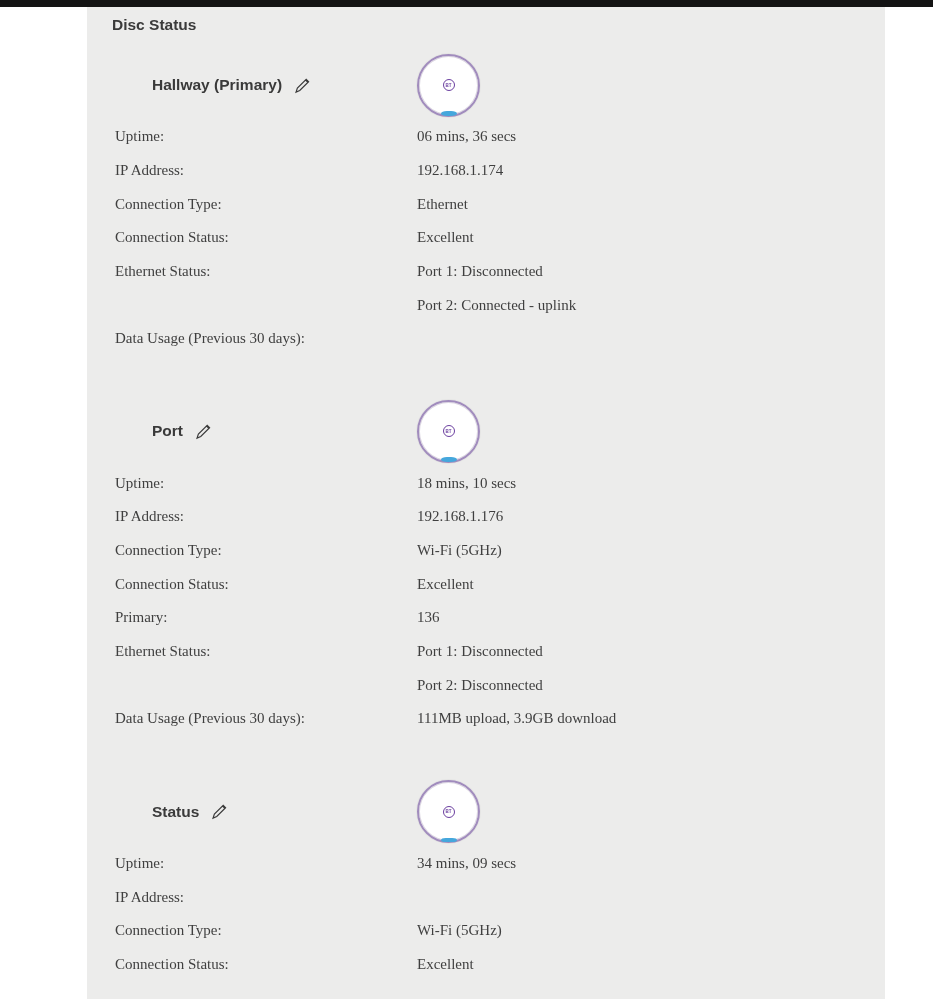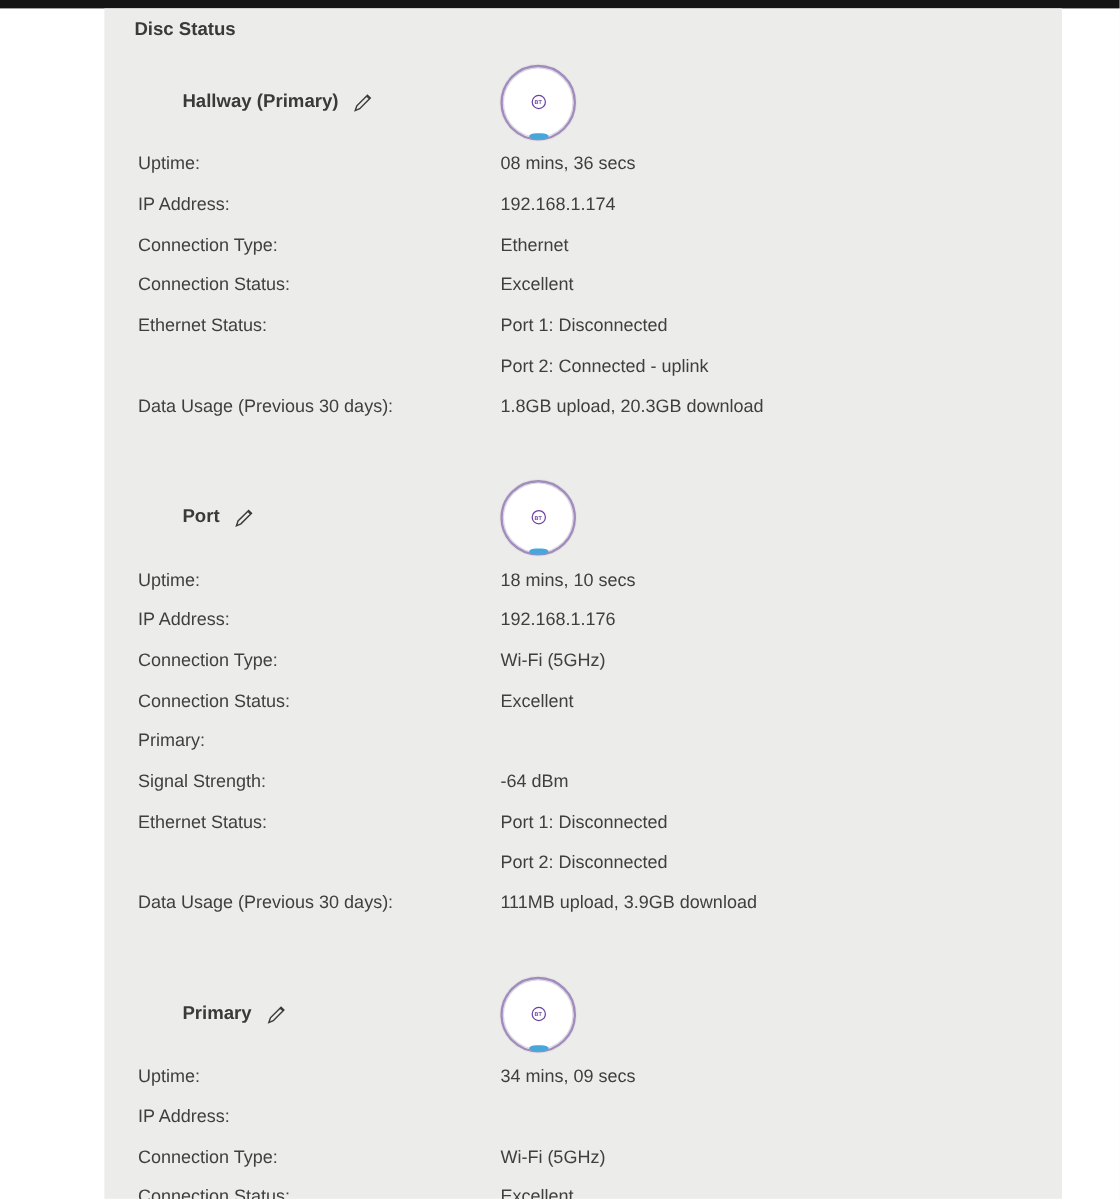--- a/index.html
+++ b/index.html
@@ -74,20 +74,21 @@
     border-radius: 40% / 60%;
     background: var(--led, #45a7dc);
   }
 
   .rows { display: block; }
   .row {
     display: grid;
     grid-template-columns: 305px 1fr;
     align-items: center;
     height: 33.65px;
+    font-family: Liberation Serif, serif;
   }
   .row .label, .row .value {
     font-size: 15px;
     color: var(--text, #3f3f3f);
     white-space: nowrap;
   }
   .row .label { padding-left: 3px; }
 </style>
 </head>
 <body>
@@ -108,21 +109,21 @@
         </button>
       </div>
       <div class="disc">
         <div class="disc-logo">BT</div>
         <div class="disc-led"></div>
       </div>
     </div>
     <div class="rows">
   <div class="row">
     <span class="label">Uptime:</span>
-    <span class="value">08 mins, 36 secs</span>
+    <span class="value">06 mins, 36 secs</span>
   </div>
 
   <div class="row">
     <span class="label">IP Address:</span>
     <span class="value">192.168.1.174</span>
   </div>
 
   <div class="row">
     <span class="label">Connection Type:</span>
     <span class="value">Ethernet</span>
@@ -138,21 +139,20 @@
     <span class="value">Port 1: Disconnected</span>
   </div>
 
   <div class="row">
     <span class="label"></span>
     <span class="value">Port 2: Connected - uplink</span>
   </div>
 
   <div class="row">
     <span class="label">Data Usage (Previous 30 days):</span>
-    <span class="value">1.8GB upload, 20.3GB download</span>
   </div>
 </div>
   </div>
 
   <div class="section">
     <div class="section-header">
       <div class="title-wrap">
         <span class="disc-name">Port</span>
         <button class="edit-btn">
           <svg viewBox="0 0 20 20">
@@ -181,26 +181,23 @@
     <span class="value">Wi-Fi (5GHz)</span>
   </div>
 
   <div class="row">
     <span class="label">Connection Status:</span>
     <span class="value">Excellent</span>
   </div>
 
   <div class="row">
     <span class="label">Primary:</span>
-  </div>
-
-  <div class="row">
-    <span class="label">Signal Strength:</span>
-    <span class="value">-64 dBm</span>
-  </div>
+    <span class="value">136</span>
+  </div>
+
 
   <div class="row">
     <span class="label">Ethernet Status:</span>
     <span class="value">Port 1: Disconnected</span>
   </div>
 
   <div class="row">
     <span class="label"></span>
     <span class="value">Port 2: Disconnected</span>
   </div>
@@ -208,21 +205,21 @@
   <div class="row">
     <span class="label">Data Usage (Previous 30 days):</span>
     <span class="value">111MB upload, 3.9GB download</span>
   </div>
 </div>
   </div>
 
   <div class="section">
     <div class="section-header">
       <div class="title-wrap">
-        <span class="disc-name">Primary</span>
+        <span class="disc-name">Status</span>
         <button class="edit-btn">
           <svg viewBox="0 0 20 20">
             <path d="M3.2 17 L4.6 12.8 L13.9 3.5 L16.4 6 L7.1 15.3 Z M13.2 4.2 L15.7 6.7" fill="none" stroke="#3a3a3a" stroke-width="1.25" stroke-linejoin="miter"></path>
           </svg>
         </button>
       </div>
       <div class="disc">
         <div class="disc-logo">BT</div>
         <div class="disc-led"></div>
       </div>

